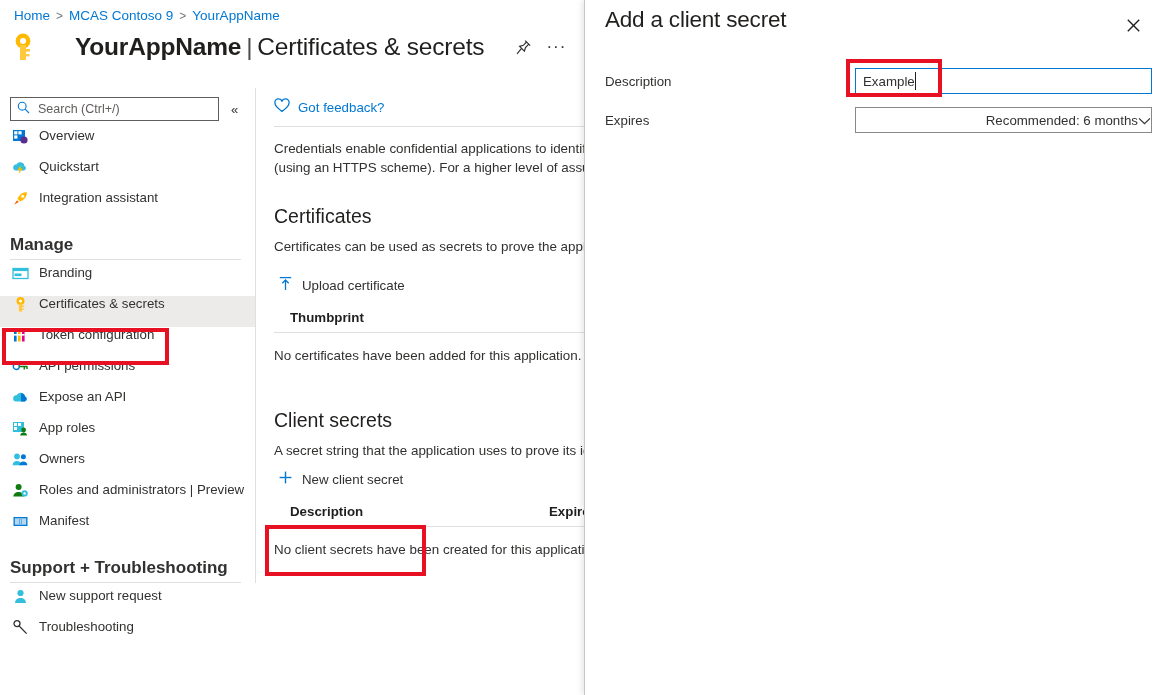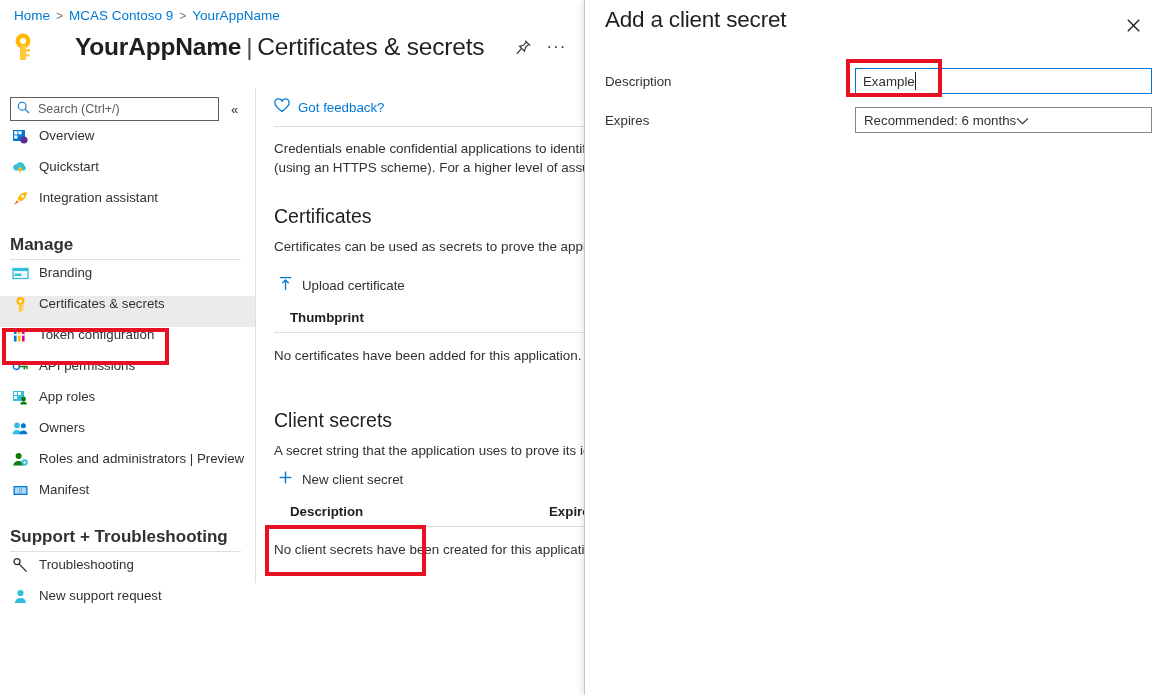--- a/index.html
+++ b/index.html
@@ -109,22 +109,22 @@
     font-size: 13.3px; color: #323130; padding: 0 7px; outline: none;
     font-family: "Liberation Sans", sans-serif;
   }
   .input-holder { position: relative; display: inline-flex; align-items: center; }
   .caret {
     position: absolute; left: 60px; top: 4px; width: 1px; height: 18px;
     background: #201f1e;
   }
   .select-box {
     width: 297px; height: 26px; border: 1px solid #8a8886; background: #fff;
-    font-size: 13.3px; color: #323130; padding: 0 8px;
-    display: flex; align-items: center; justify-content: flex-start; cursor: pointer;
+    font-size: 13.3px; color: #323130; padding: 0 0;
+    display: flex; align-items: center; justify-content: flex-end; cursor: pointer;
   }
 
   
   .redbox { position: absolute; border: 4px solid #e81123; pointer-events: none; }
 </style>
 </head>
 <body>
 
 <div id="root">
 
@@ -258,20 +258,29 @@
         <svg class="nav-ico" viewBox="0 0 17 17">
           <circle cx="4.3" cy="8.5" r="3" fill="none" stroke="#0078d4" stroke-width="1.4"></circle>
           <path d="M7.3 8.5h8" stroke="#107c10" stroke-width="1.5"></path>
           <path d="M12.3 8.5v3" stroke="#107c10" stroke-width="1.5"></path>
           <path d="M15 8.5v2.6" stroke="#107c10" stroke-width="1.5"></path>
         </svg>
       </span>
       <span>API permissions</span>
     </div>
 
+    <div class="nav-item">
+      <span>
+        <svg class="nav-ico" viewBox="0 0 17 17">
+          <path d="M4.2 12.6a3.2 3.2 0 0 1 .4-6.4 4.5 4.5 0 0 1 8.5 1.3 2.7 2.7 0 0 1-.5 5.1z" fill="#32bedd"></path>
+          <path d="M9 4.2a4.5 4.5 0 0 1 4.1 3.3 2.7 2.7 0 0 1-.5 5.1H9z" fill="#0078d4"></path>
+        </svg>
+      </span>
+      <span>Expose an API</span>
+    </div>
 
     <div class="nav-item">
       <span>
         <svg class="nav-ico" viewBox="0 0 17 17">
           <rect x="1" y="2" width="11" height="10" fill="#32bedd"></rect>
           <g fill="#ffffff">
               <rect x="2" y="3" width="3" height="3"></rect>
               <rect x="6" y="3" width="3" height="3"></rect>
               <rect x="2" y="7" width="3" height="3"></rect>
             </g>
@@ -316,37 +325,37 @@
       </span>
       <span>Manifest</span>
     </div>
 
     <div class="nav-group">Support + Troubleshooting</div>
     <div class="nav-divider"></div>
 
     <div class="nav-item">
       <span>
         <svg class="nav-ico" viewBox="0 0 17 17">
+          <circle cx="8.5" cy="5" r="3.1" fill="#32bedd"></circle>
+          <path d="M3 15c0-3.1 2.5-5 5.5-5s5.5 1.9 5.5 5z" fill="#32bedd"></path>
+        </svg>
+      </span>
+      <span>New support request</span>
+    </div>
+
+    <div class="nav-item">
+      <span>
+        <svg class="nav-ico" viewBox="0 0 17 17">
           <g stroke="#323130" stroke-width="1.3" fill="none">
             <circle cx="5" cy="4.6" r="3"></circle>
             <path d="M6.9 6.8 L14.6 14.6"></path>
           </g>
         </svg>
       </span>
       <span>Troubleshooting</span>
-    </div>
-
-    <div class="nav-item">
-      <span>
-        <svg class="nav-ico" viewBox="0 0 17 17">
-          <circle cx="8.5" cy="5" r="3.1" fill="#32bedd"></circle>
-          <path d="M3 15c0-3.1 2.5-5 5.5-5s5.5 1.9 5.5 5z" fill="#32bedd"></path>
-        </svg>
-      </span>
-      <span>New support request</span>
     </div>
   </div>
 
   <div class="main">
     <div class="feedback">
       <span>
         <svg width="16" height="15" viewBox="0 0 16 15">
           <path d="M8 13.4 C3.4 10.2 1 8.1 1 5.3 A3.6 3.6 0 0 1 8 3.6 A3.6 3.6 0 0 1 15 5.3 C15 8.1 12.6 10.2 8 13.4Z" fill="none" stroke="#0078d4" stroke-width="1.3"></path>
         </svg>
       </span>

